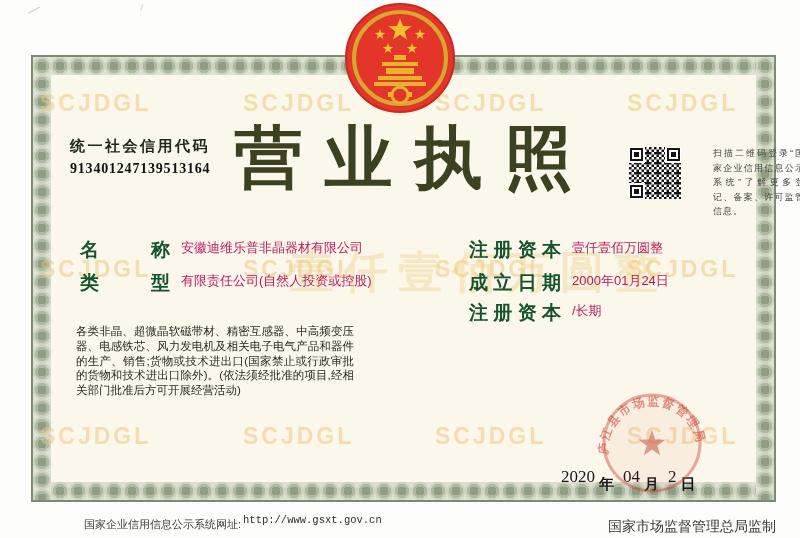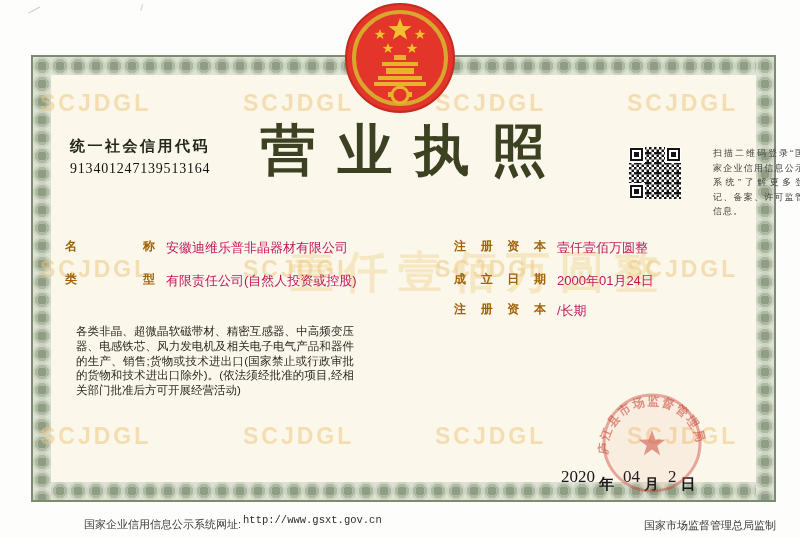--- a/index.html
+++ b/index.html
@@ -36,52 +36,52 @@
     color:rgba(236,206,128,.38);white-space:nowrap;user-select:none;
   }
 
   
   .emblem{position:absolute;left:341px;top:2px;width:118px;height:114px;z-index:6;}
 
   
   .code-label{position:absolute;left:37px;top:80px;z-index:3;
     font-weight:bold;font-size:15px;letter-spacing:2.5px;color:#23281c;}
   .code-value{position:absolute;left:37px;top:104px;z-index:3;
-    font-family:"Liberation Serif",serif;font-size:14px;letter-spacing:.8px;color:#111;}
+    font-family:"Liberation Serif",serif;font-size:14px;letter-spacing:.8px;color:#111;font-weight:bold;}
   .title{position:absolute;left:0;right:0;top:66px;z-index:3;text-align:center;
-    font-weight:bold;font-size:55px;line-height:1;letter-spacing:22px;padding-left:22px;
+    font-weight:bold;font-size:68px;line-height:1;letter-spacing:22px;padding-left:22px;
     color:#3c4122;}
 
   
   .qr{position:absolute;left:596px;top:90px;z-index:3;}
   .qr-caption{position:absolute;left:656px;top:89px;width:92px;z-index:3;
     font-size:9px;line-height:14.6px;letter-spacing:1.1px;color:#44433d;text-align:justify;margin-left:24px;}
 
   
   .frow{position:absolute;display:flex;z-index:3;}
-  .flabel{width:90px;flex:none;font-weight:bold;font-size:12px;line-height:1.1;
-    color:#a16207;text-align:justify;text-align-last:justify;}
+  .flabel{width:90px;flex:none;font-weight:bold;font-size:19px;line-height:1.1;
+    color:#14532d;text-align:justify;text-align-last:justify;margin-left:15px;}
   .fvalue{margin-left:11px;font-size:13px;line-height:1.2;color:#be185d;text-align:right;}
   .fvalue.small{font-size:11.5px;line-height:14.8px;width:278px;text-align:justify;color:#2a2a24;}
   .r1{left:32px;top:183px}.r2{left:32px;top:216px}.r3{left:32px;top:244px}.r4{left:32px;top:267px}
   .r5{left:421px;top:183px}.r6{left:421px;top:216px}.r7{left:421px;top:246px}.r8{left:421px;top:272px}
   .r5 .flabel,.r6 .flabel,.r7 .flabel,.r8 .flabel{width:92px}
 
   
   .registrar{position:absolute;left:507px;top:381px;z-index:3;
     font-weight:bold;font-size:15px;letter-spacing:12px;color:#141414;white-space:nowrap;}
   .dateline{position:absolute;left:528px;top:410px;z-index:3;white-space:nowrap;color:#17171a;}
   .dnum{font-family:"Liberation Serif",serif;font-size:17px;}
   .dunit{font-weight:bold;font-size:15px;position:relative;top:7px;margin:0 9px 0 4px;}
   .seal{position:absolute;left:562px;top:330px;z-index:4;}
 
   
   .footer-left{position:absolute;left:84px;top:517px;font-size:11px;color:#3a3a36;white-space:nowrap;}
   .footer-left .url{font-family:"Liberation Mono",monospace;font-size:10.5px;position:relative;top:-5px;margin-left:2px;color:#2e2e2a;}
-  .footer-right{position:absolute;right:24px;top:518px;font-size:11px;color:#3a3a36;white-space:nowrap;}
+  .footer-right{position:absolute;right:24px;top:518px;font-size:14px;color:#3a3a36;white-space:nowrap;}
 
   
   .pm{position:absolute;opacity:.55;z-index:0;}
   .pm1{left:26px;top:3px;width:13px;height:7px;border-bottom:1.5px solid #9a9a94;transform:rotate(-28deg);}
   .pm2{left:141px;top:5px;width:9px;height:7px;border-left:1.5px solid #a8a8a0;transform:rotate(14deg);}
   .pm3{left:427px;top:46px;width:10px;height:5px;border-bottom:1px solid #8b8b84;transform:rotate(10deg);opacity:.45;}
 </style>
 </head>
 <body>
 

